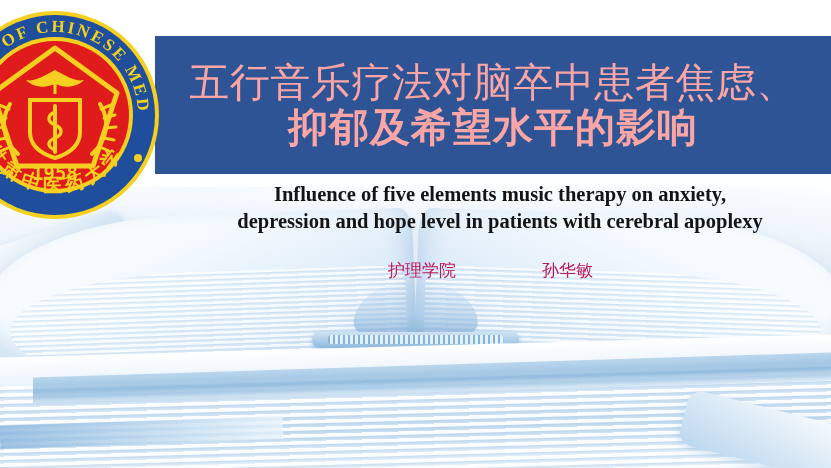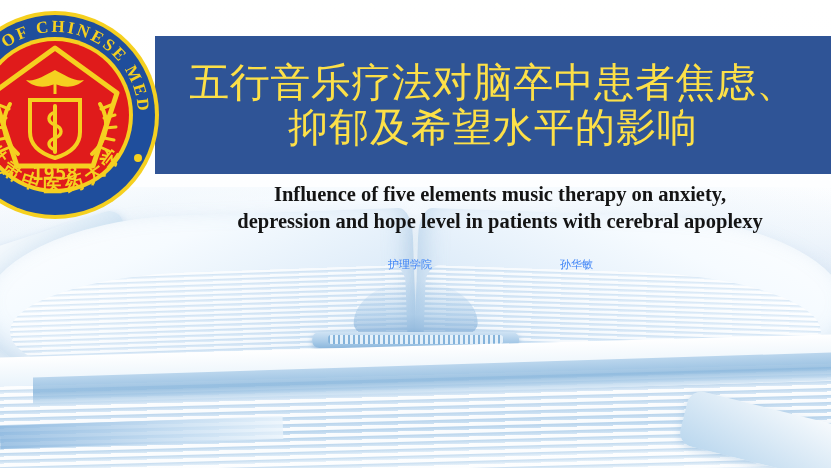--- a/index.html
+++ b/index.html
@@ -232,33 +232,33 @@
     left: 155px;
     top: 36px;
     width: 676px;
     height: 138px;
     background: #2f5496;
     display: flex;
     align-items: center;
     overflow: hidden;
   }
   .title-text {
-    color: #fde047;
+    color: #fca5a5;
     font-family: "DejaVu Sans", "Liberation Sans", sans-serif;
     font-size: 40px;
     line-height: 1.12;
     font-weight: 400;
     letter-spacing: 0.5px;
     white-space: nowrap;
     text-align: center;
     width: 100%;
     box-sizing: border-box;
   }
   .title-line { display: block; }
-  .title-line-2 { letter-spacing: 1px; }
+  .title-line-2 { letter-spacing: 1px; font-weight: bold; }
 
   
   .subtitle {
     position: absolute;
     left: 155px;
     top: 181px;
     width: 690px;
     text-align: center;
     color: #141414;
     font-family: "Liberation Serif", "DejaVu Serif", serif;
@@ -268,23 +268,23 @@
     white-space: nowrap;
   }
   .subtitle-line { display: block; }
 
   
   .authors {
     position: absolute;
     left: 388px;
     top: 256px;
     font-family: "DejaVu Sans", "Liberation Sans", sans-serif;
-    font-size: 11px;
+    font-size: 17px;
     line-height: 1.66;
-    color: #3b82f6;
+    color: #be185d;
   }
   .author-row {
     display: flex;
     width: 205px;
     justify-content: space-between;
   }
   .author-role { text-align: left; }
   .author-name { text-align: left; }
 
   

